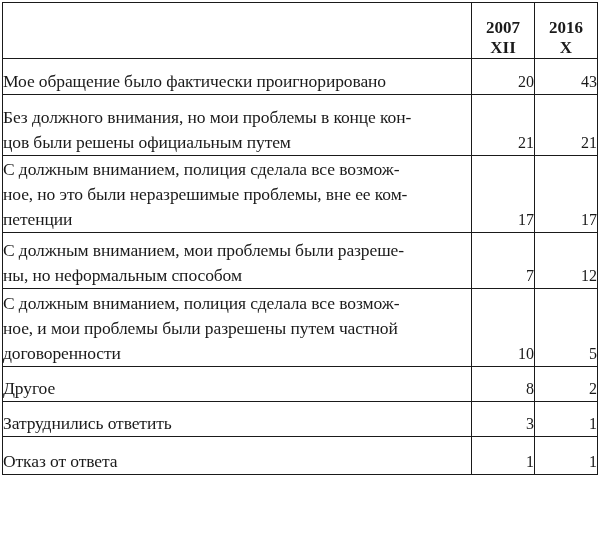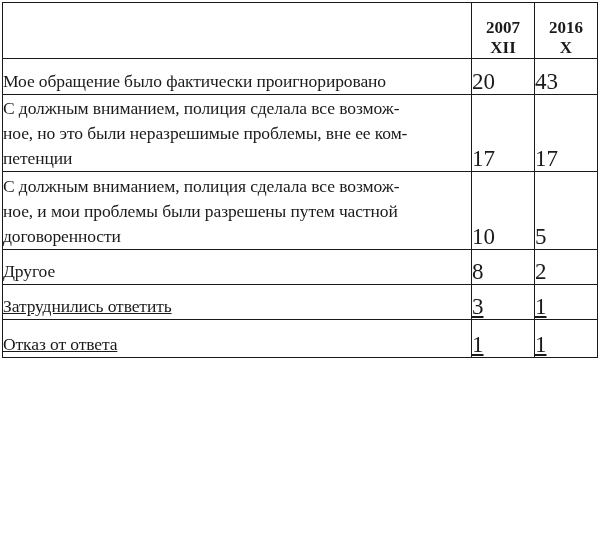--- a/index.html
+++ b/index.html
@@ -57,37 +57,37 @@
   td.label {
     font-size: 17.5px;
     line-height: 25px;
     padding: 5px 6px 4px 9px;
     vertical-align: top;
     text-align: left;
     white-space: pre-line;
     letter-spacing: -0.1px;
   }
   td.num {
-    font-size: 23px;
+    font-size: 16px;
     line-height: 25px;
-    text-align: left;
+    text-align: right;
     vertical-align: bottom;
     padding: 0 2px 4px 2px;
   }
 
   
   tr.r1 td { height: 35px; }
   tr.r2 td { height: 60px; }
   tr.r3 td { height: 76px; }
   tr.r4 td { height: 55px; }
   tr.r5 td { height: 77px; }
   tr.r6 td { height: 76px; }
   tr.r7 td { height: 34px; }
-  tr.r8 td { height: 34px; text-decoration: underline; }
-  tr.r9 td { height: 37px; text-decoration: underline; }
+  tr.r8 td { height: 34px; }
+  tr.r9 td { height: 37px; }
 </style>
 </head>
 <body>
 
 <div class="table-wrap">
   <table class="survey">
     <colgroup>
       <col class="c-label">
       <col class="c-num">
       <col class="c-num">
@@ -104,26 +104,38 @@
           <span class="mo">X</span>
         </th>
       </tr>
     </thead>
     <tbody>
       <tr class="r1">
         <td class="label">Мое обращение было фактически проигнорировано</td>
         <td class="num">20</td>
         <td class="num">43</td>
       </tr>
+      <tr class="r2">
+        <td class="label">Без должного внимания, но мои проблемы в конце кон-
+цов были решены официальным путем</td>
+        <td class="num">21</td>
+        <td class="num">21</td>
+      </tr>
       <tr class="r3">
         <td class="label">С должным вниманием, полиция сделала все возмож-
 ное, но это были неразрешимые проблемы, вне ее ком-
 петенции</td>
         <td class="num">17</td>
         <td class="num">17</td>
+      </tr>
+      <tr class="r4">
+        <td class="label">С должным вниманием, мои проблемы были разреше-
+ны, но неформальным способом</td>
+        <td class="num">7</td>
+        <td class="num">12</td>
       </tr>
       <tr class="r5">
         <td class="label">С должным вниманием, полиция сделала все возмож-
 ное, и мои проблемы были разрешены путем частной
 договоренности</td>
         <td class="num">10</td>
         <td class="num">5</td>
       </tr>
       <tr class="r7">
         <td class="label">Другое</td>

